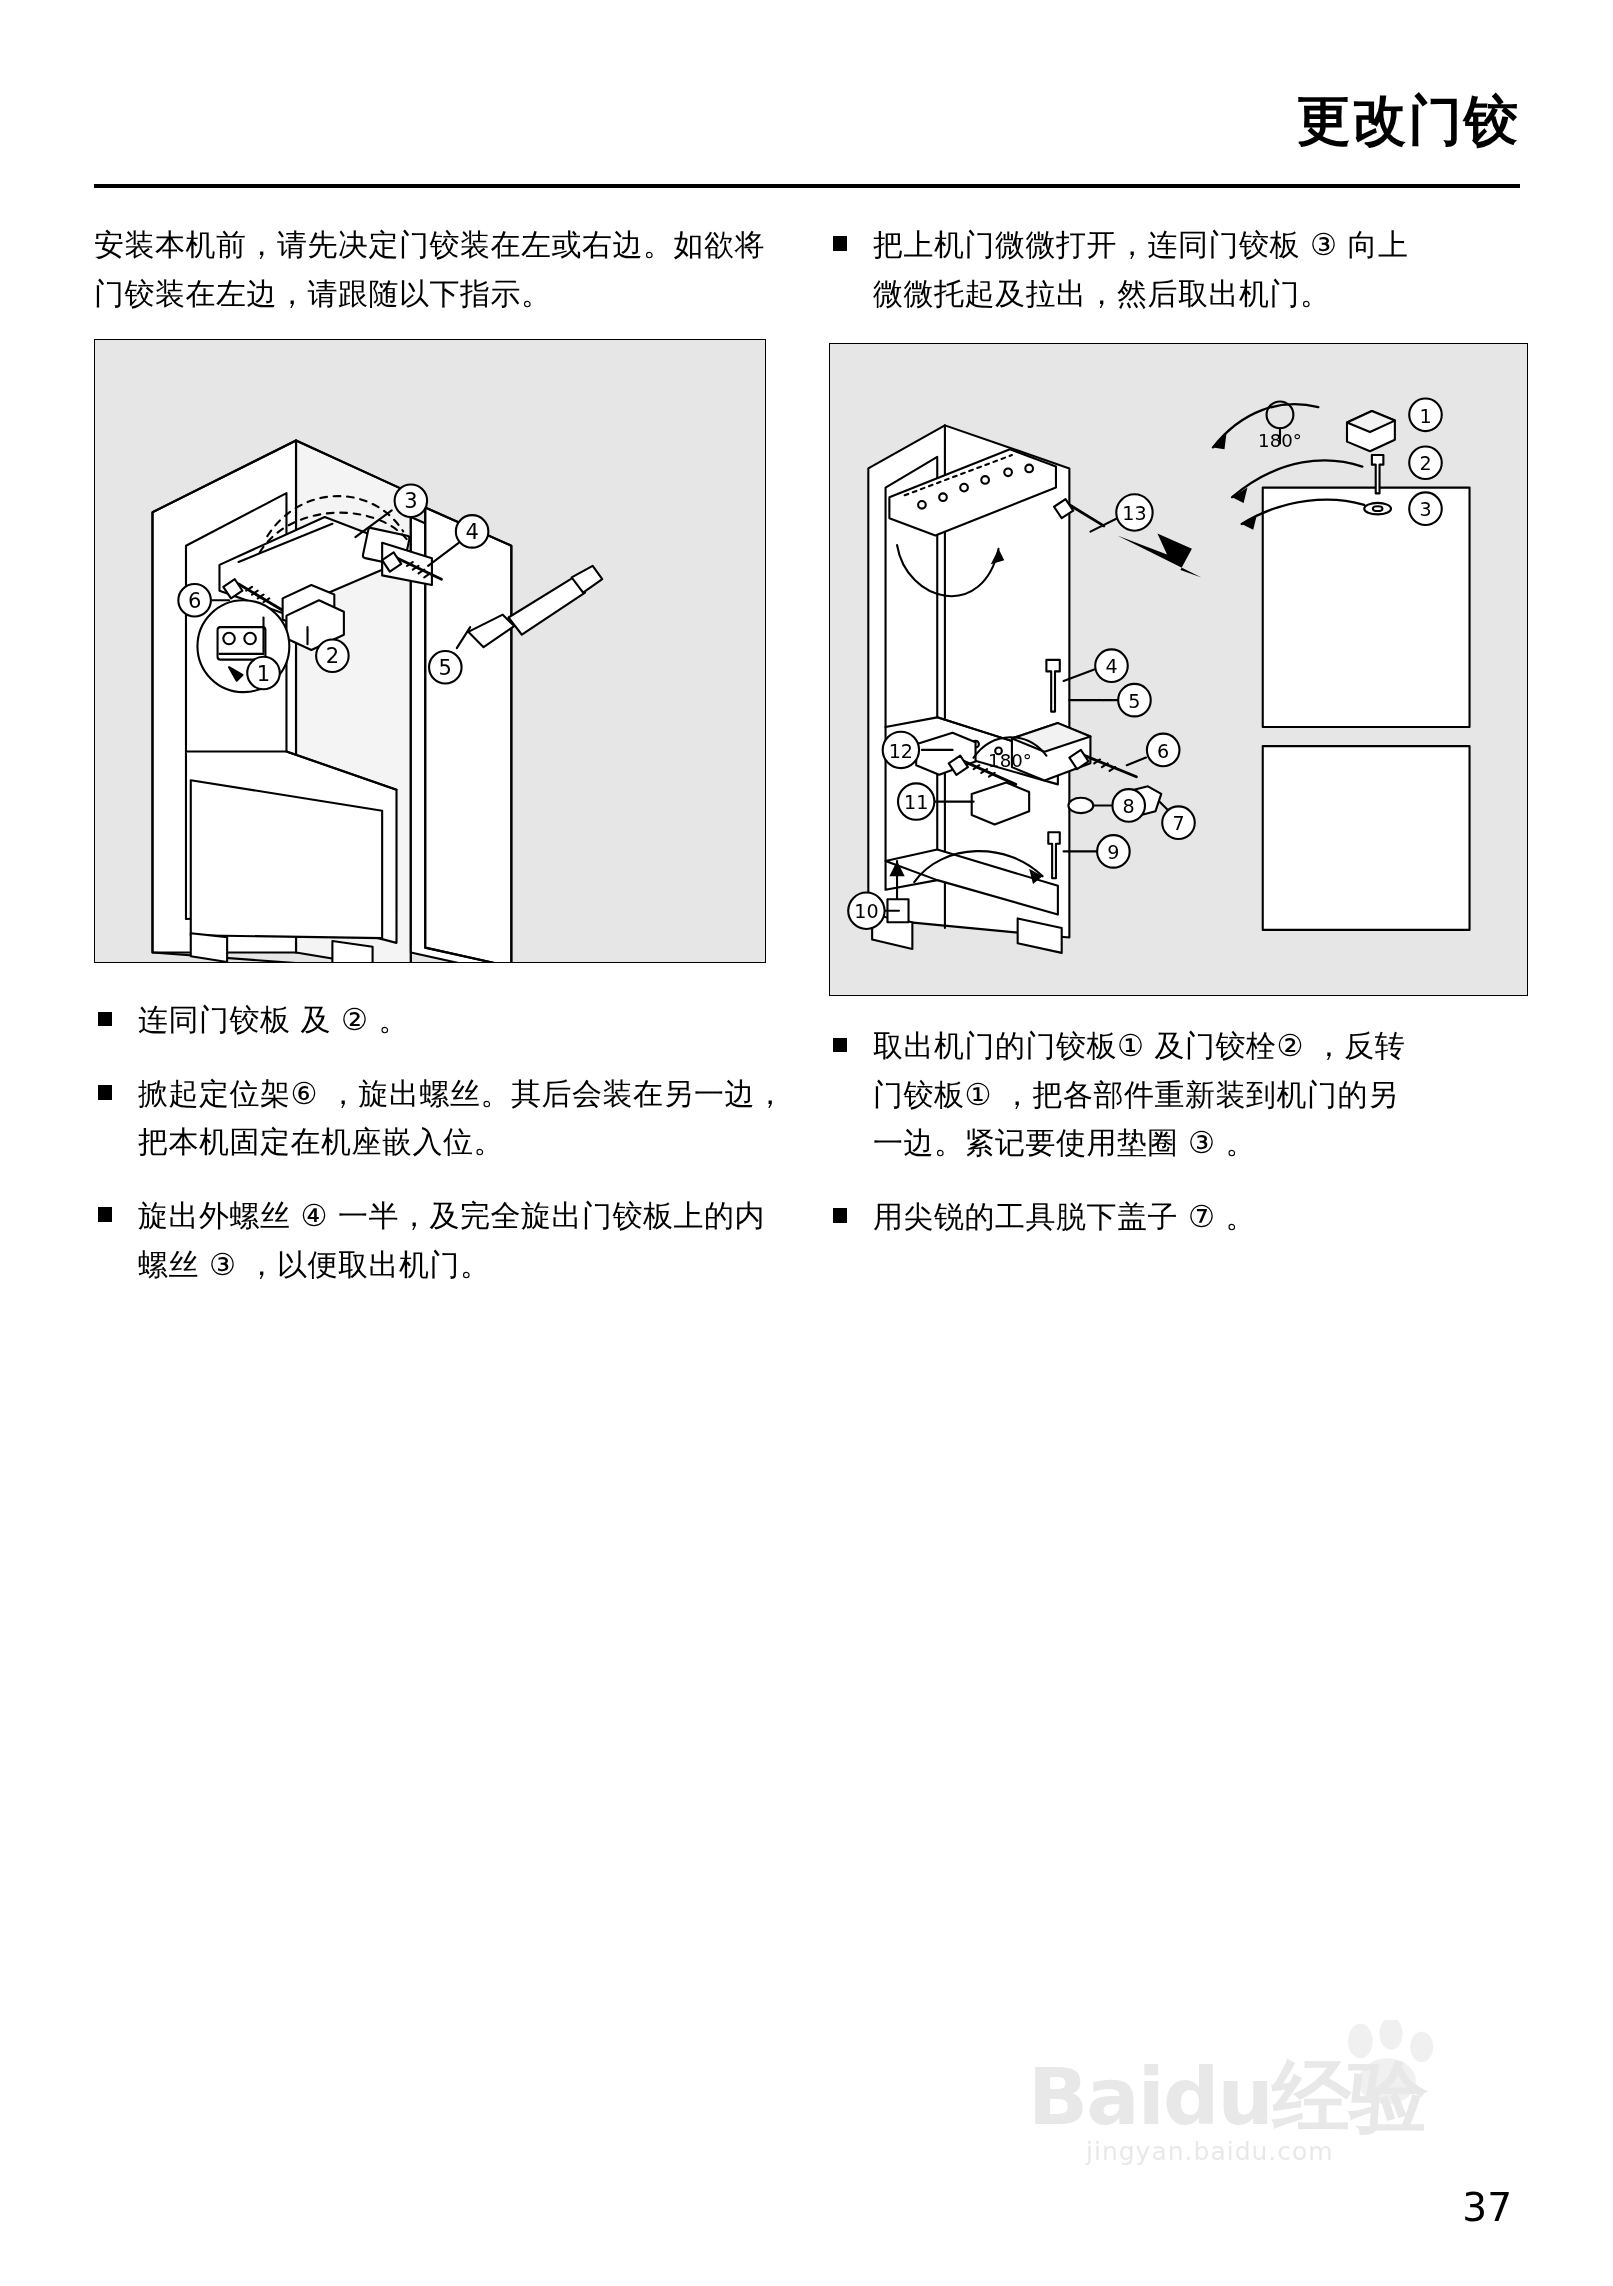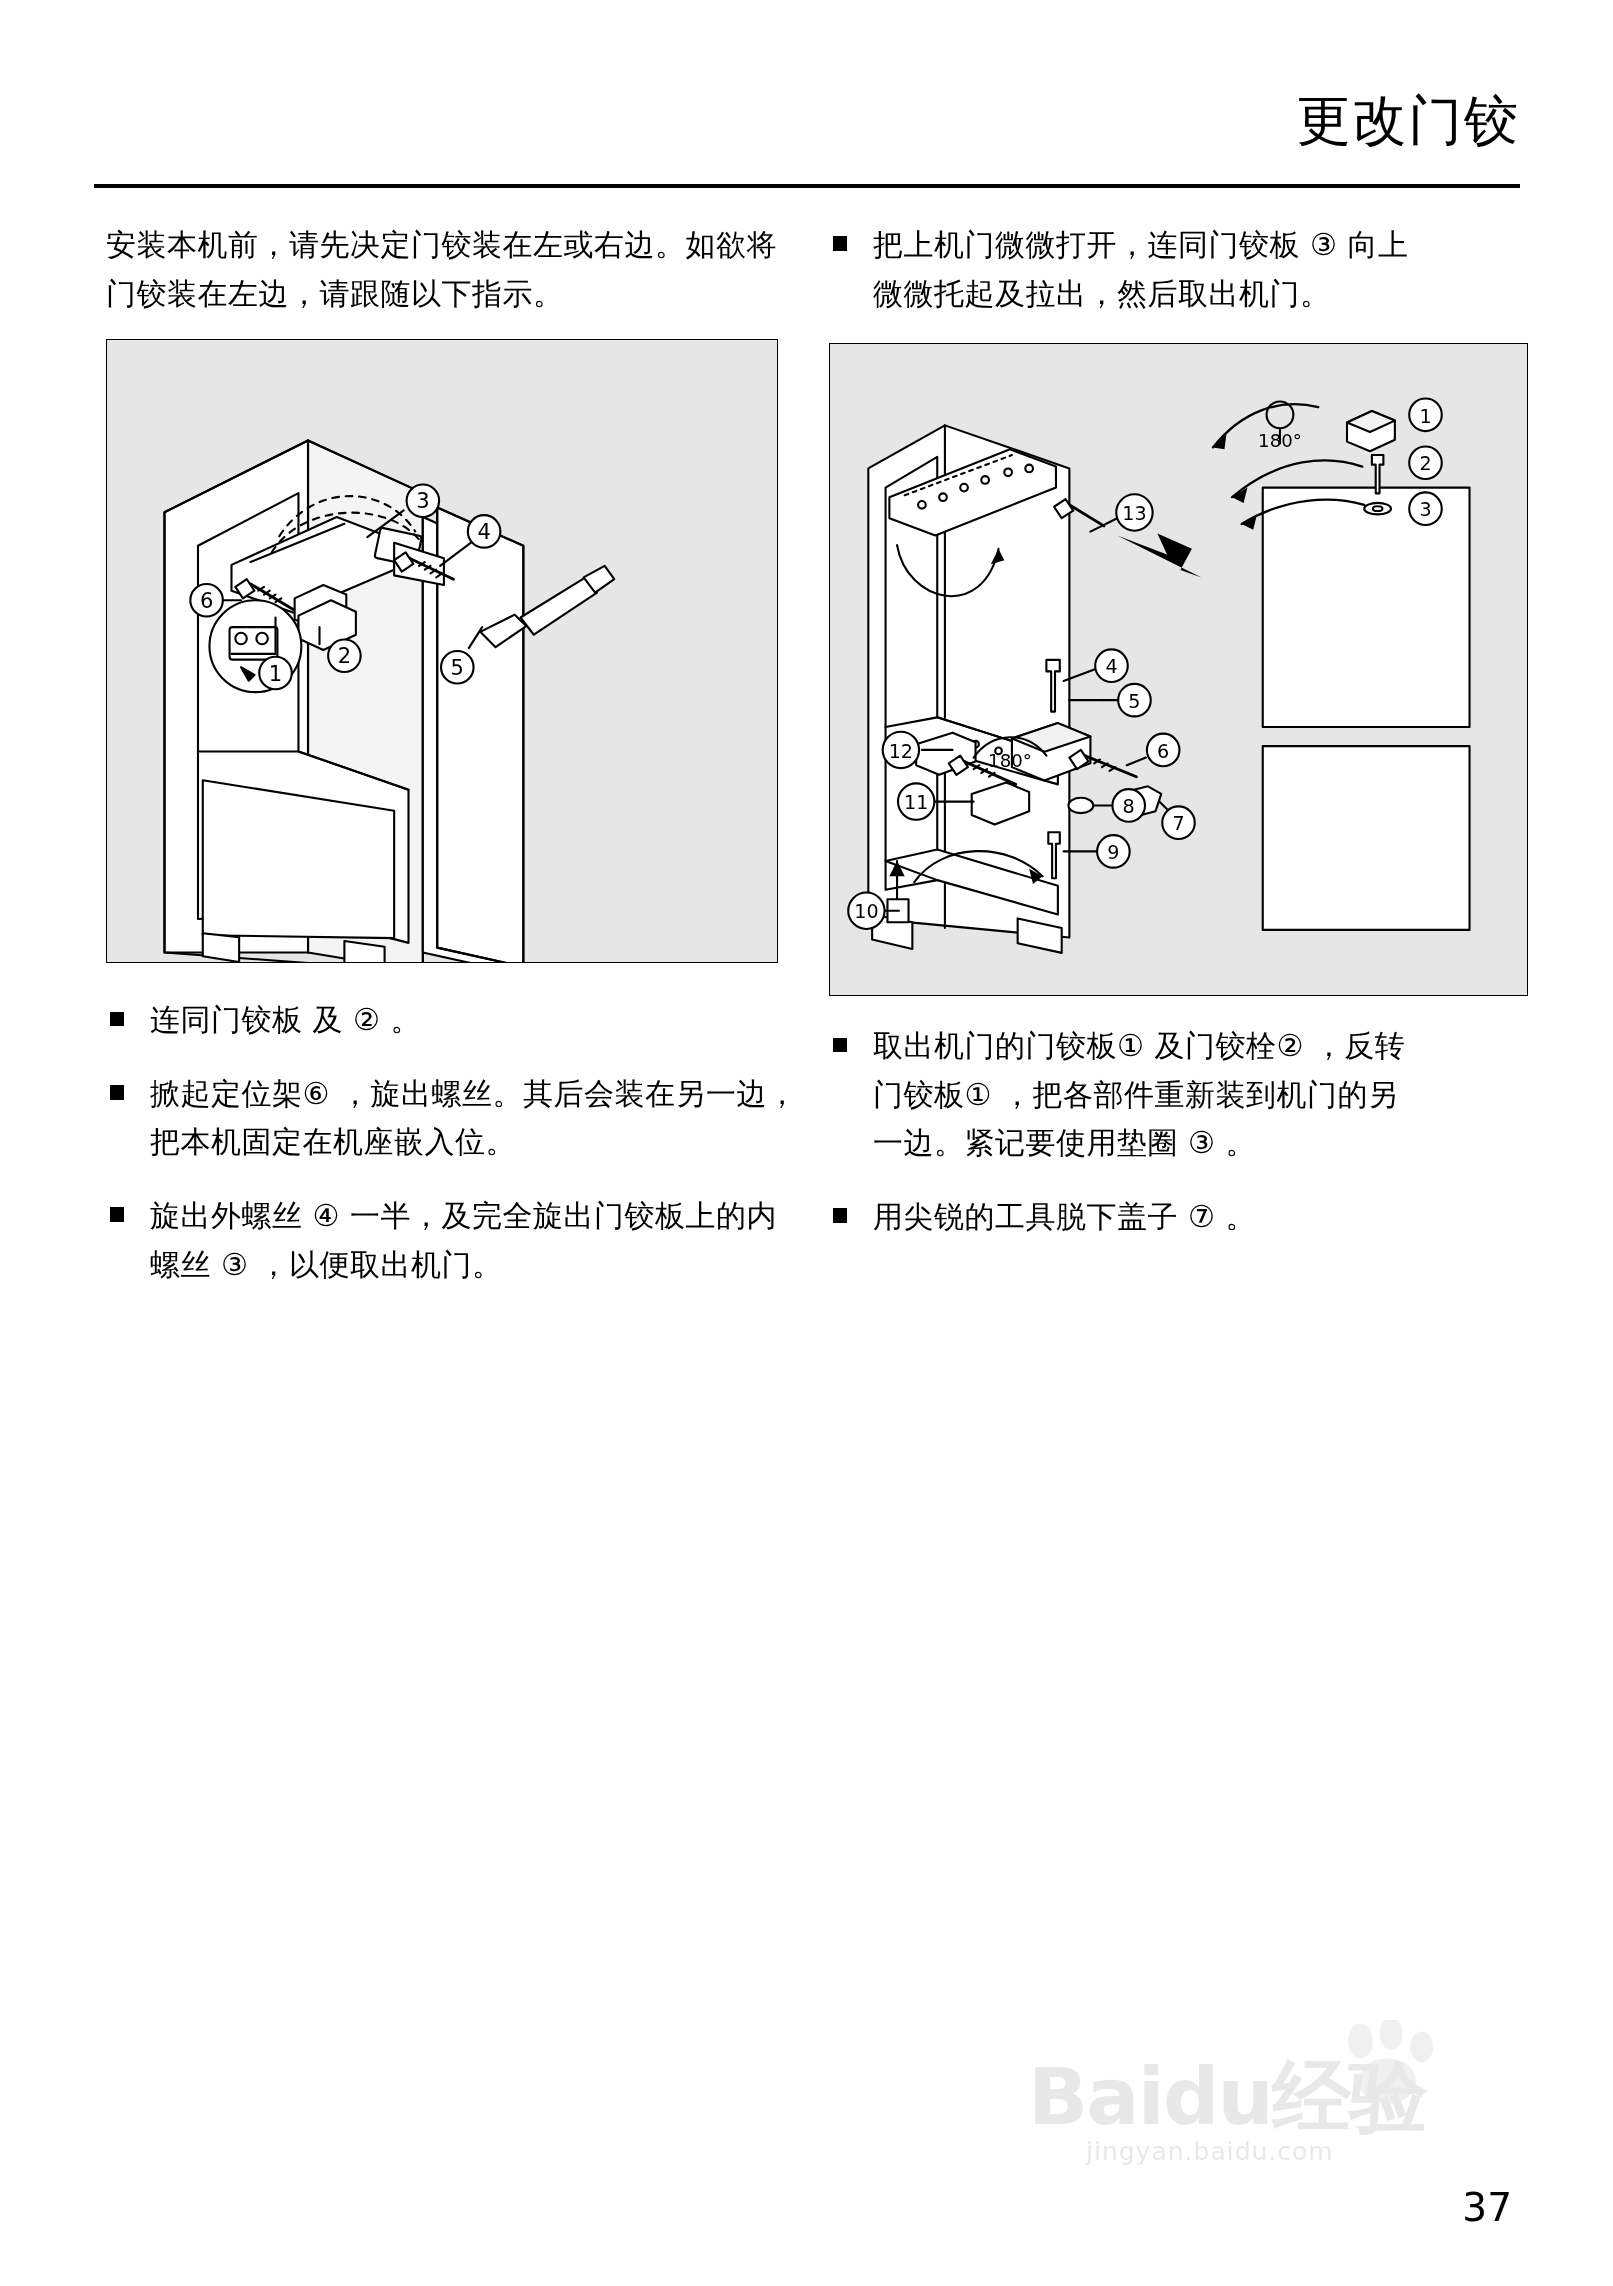--- a/index.html
+++ b/index.html
@@ -15,39 +15,38 @@
     position:absolute;
     left:0; top:0;
     width:1614px; height:2286px;
   }
   
   .header-title {
     position:absolute;
     right:94px;
     top:85px;
     font-size:54px;
-    font-weight:normal;
+    font-weight:bold;
     letter-spacing:1.9px;
     font-family:"DejaVu Sans", sans-serif;
   }
   .header-rule {
     position:absolute;
     left:94px;
     right:94px;
     top:184px;
     height:3.8px;
     background:#000;
   }
   
   .col-left {
     position:absolute;
     left:94px;
     top:221px;
     width:692px;
-    margin-left:12px;
   }
   .col-right {
     position:absolute;
     left:821px;
     top:221px;
     width:598px;
     padding-left:8px;
   }
   .para {
     font-size:30px;

